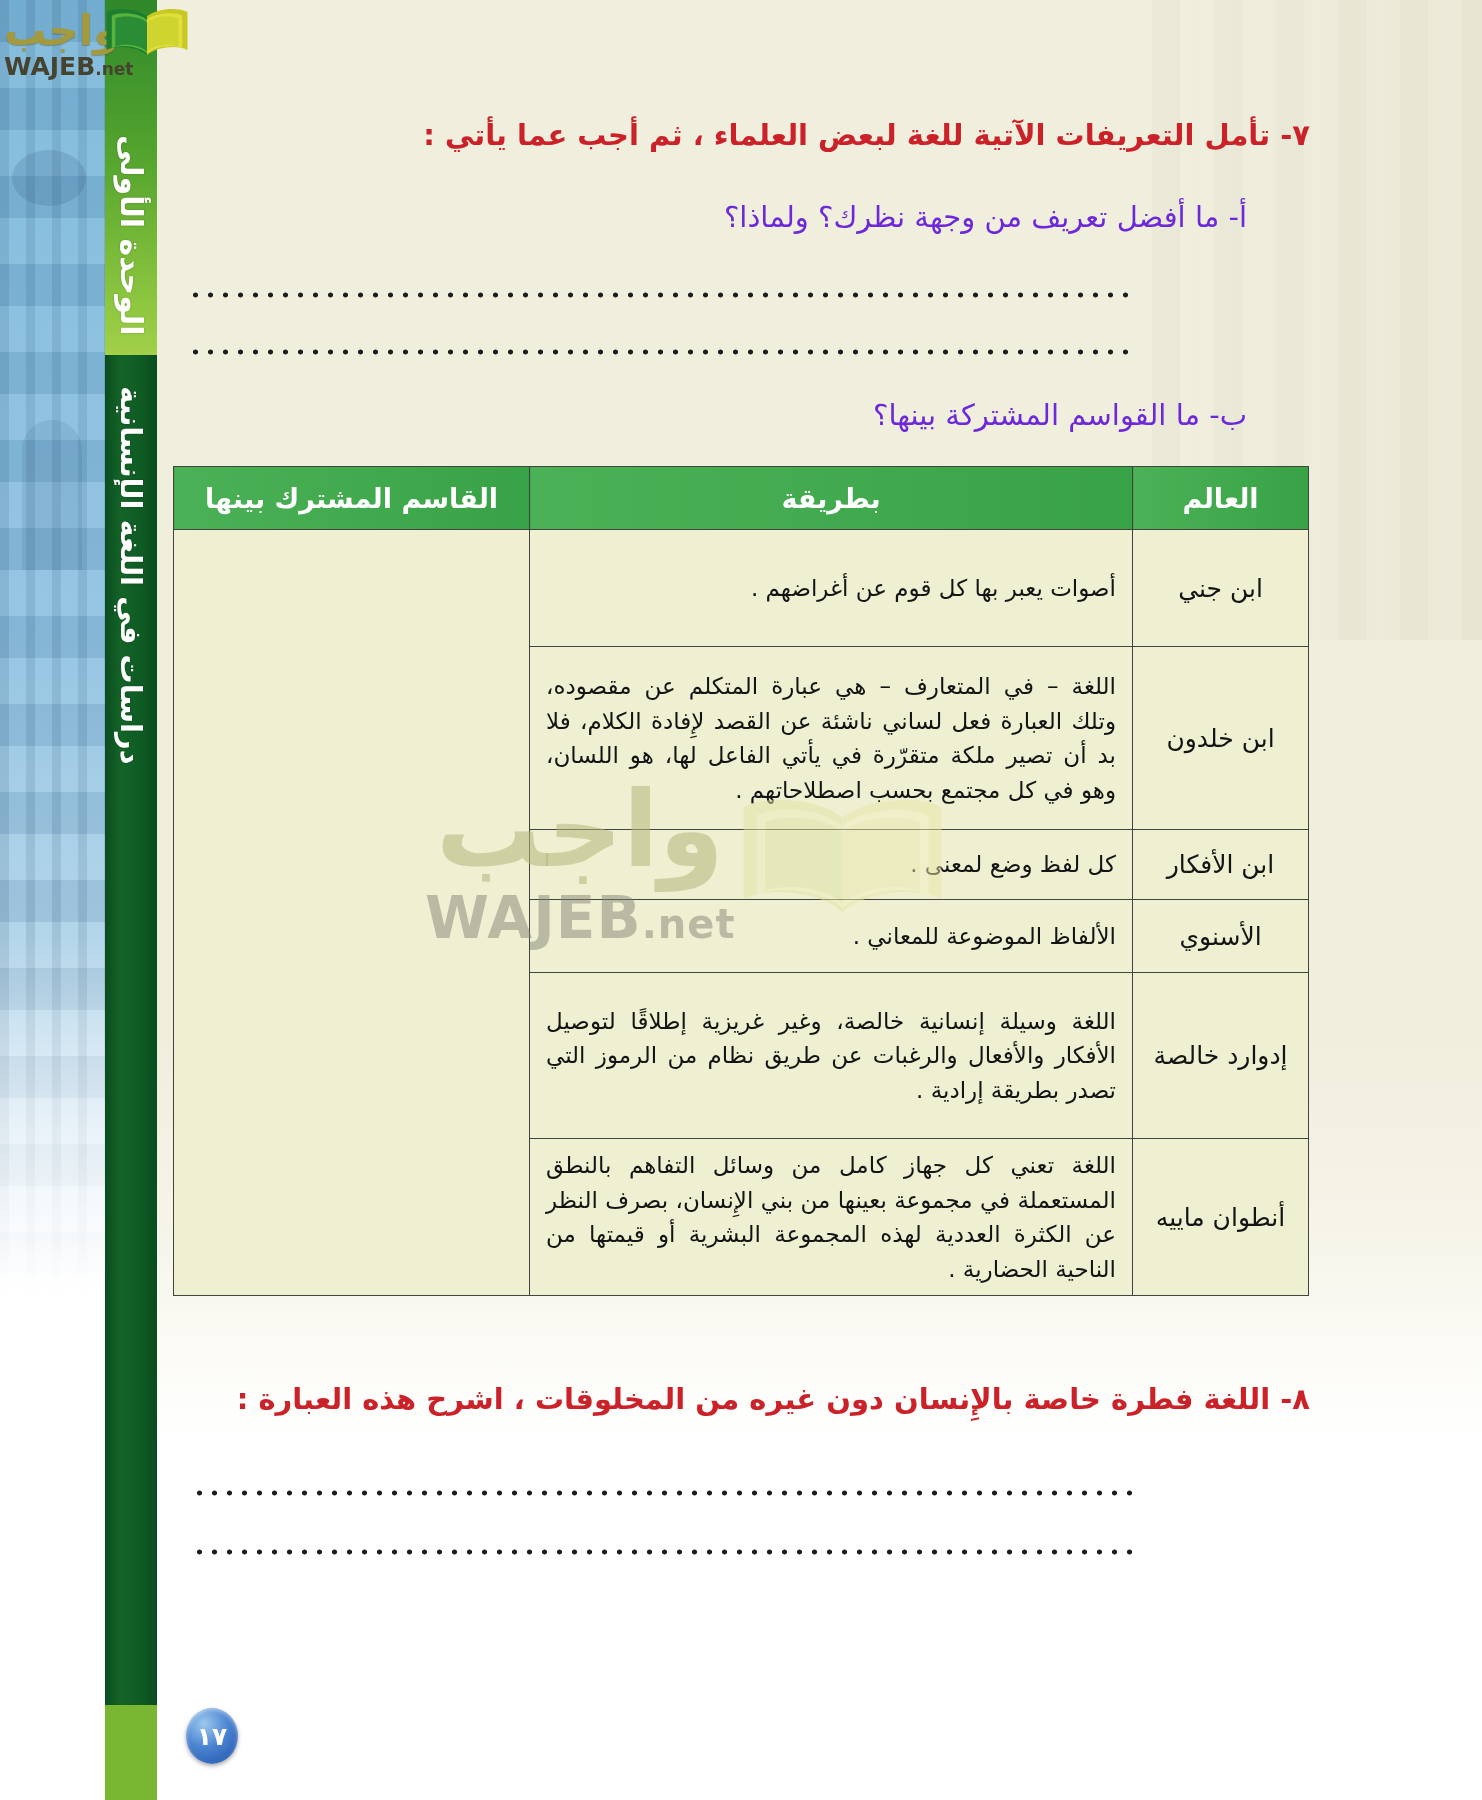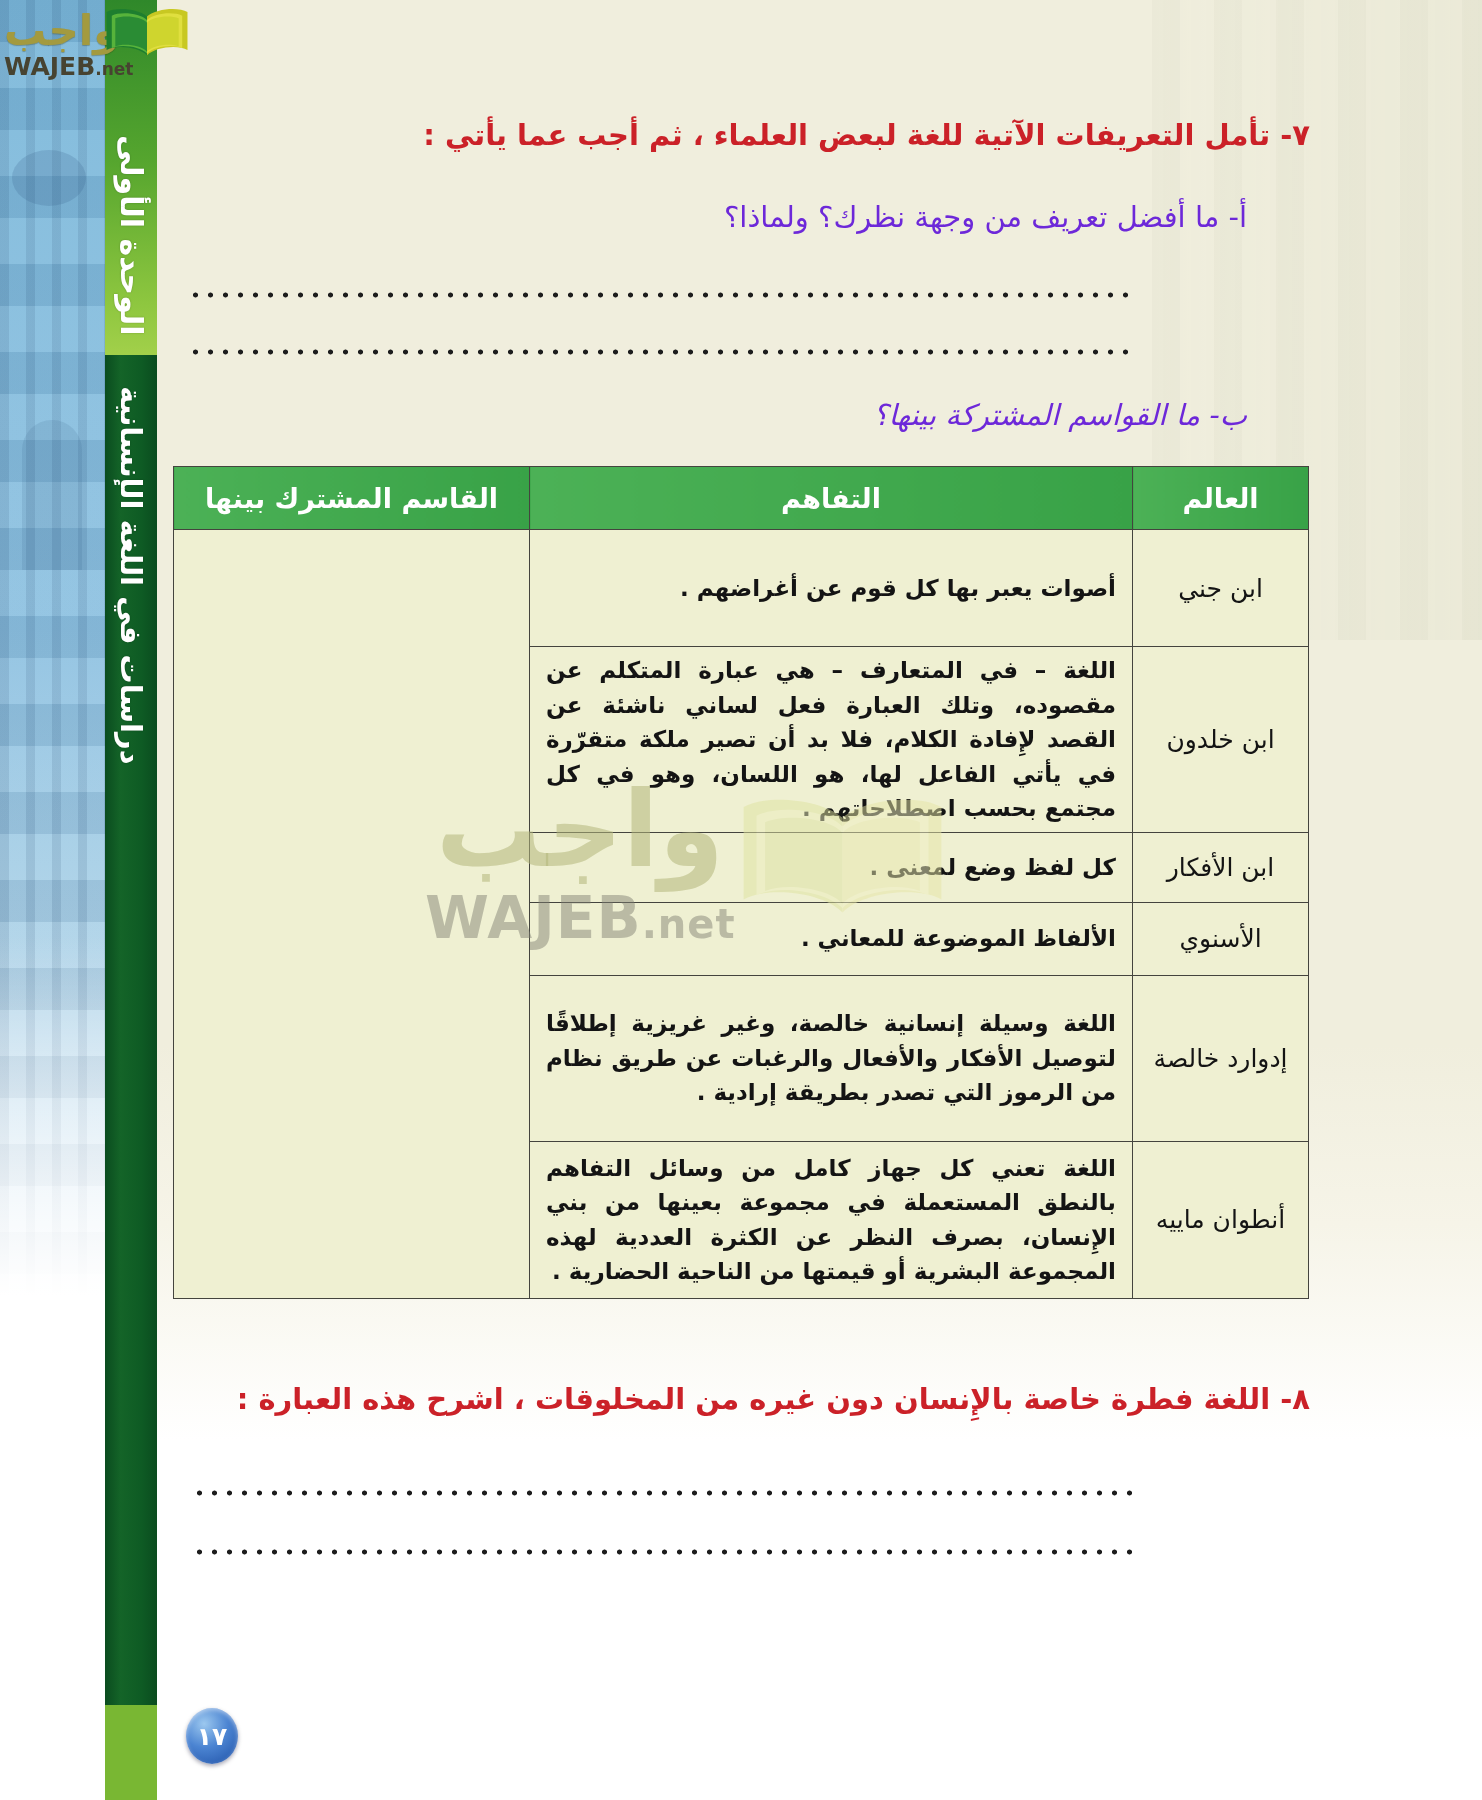--- a/index.html
+++ b/index.html
@@ -66,21 +66,21 @@
     position:absolute;right:0;top:0;width:330px;height:640px;opacity:0.55;
     background:
       repeating-linear-gradient(90deg, rgba(150,160,130,0.10) 0 28px, rgba(255,255,255,0) 28px 62px),
       linear-gradient(90deg, rgba(255,255,255,0) 0%, rgba(190,195,165,0.18) 100%);
   }
 
   .q-red{position:absolute;color:#cb2128;font-weight:bold;font-size:29px;direction:rtl;white-space:nowrap;}
   .q-black{position:absolute;color:#6d28d9;font-size:29px;direction:rtl;white-space:nowrap;}
   #q7-heading{top:118px;right:172px;text-align:right;}
   #q7-part-a{top:200px;right:235px;}
-  #q7-part-b{top:398px;right:235px;font-style:italic;}
+  #q7-part-b{top:398px;right:235px;}
   #q8-heading{top:1382px;right:172px;}
 
   .dotted-line{
     position:absolute;height:6px;width:948px;
     background-image:radial-gradient(circle,#1d1d1d 2.2px,rgba(0,0,0,0) 2.8px);
     background-size:15px 6px;background-repeat:repeat-x;background-position:0 50%;
   }
   #ans1{top:292px;left:188px;}
   #ans2{top:349px;left:188px;}
   #ans3{top:1490px;left:192px;}
@@ -99,21 +99,21 @@
     color:#ffffff;font-size:27px;font-weight:bold;
     border:1.6px solid #44443e;height:62px;padding:0 6px;
   }
   .def-table td{
     background:#eff0d2;border:1.6px solid #44443e;
     color:#141414;vertical-align:middle;
   }
   .def-table td.scholar{font-size:25px;text-align:center;padding:4px 8px;}
   .def-table td.definition{
     font-size:23px;text-align:justify;text-align-last:right;
-    padding:6px 16px;line-height:1.5;font-weight:bold;
+    padding:6px 16px;line-height:1.5;
   }
   .def-table td.definition.short{text-align:right;}
   tr.r0{height:117px;} tr.r1{height:183px;} tr.r2{height:70px;}
   tr.r3{height:73px;} tr.r4{height:166px;} tr.r5{height:157px;}
 
   
   .watermark{
     position:absolute;left:425px;top:705px;width:540px;height:315px;
     display:flex;direction:ltr;align-items:center;pointer-events:none;z-index:5;
   }
@@ -178,21 +178,21 @@
 
   <table class="def-table">
     <colgroup>
         <col class="c-scholar">
         <col class="c-def">
         <col class="c-common">
       </colgroup>
     <thead>
       <tr>
         <th>العالم</th>
-        <th>التفاهم</th>
+        <th>بطريقة</th>
         <th>القاسم المشترك بينها</th>
       </tr>
     </thead>
     <tbody>
       <tr class="r0">
         <td class="scholar">ابن جني</td>
         <td class="definition short">أصوات يعبر بها كل قوم عن أغراضهم .</td>
         <td rowspan="6" class="common"></td>
       </tr>
       <tr class="r1">

